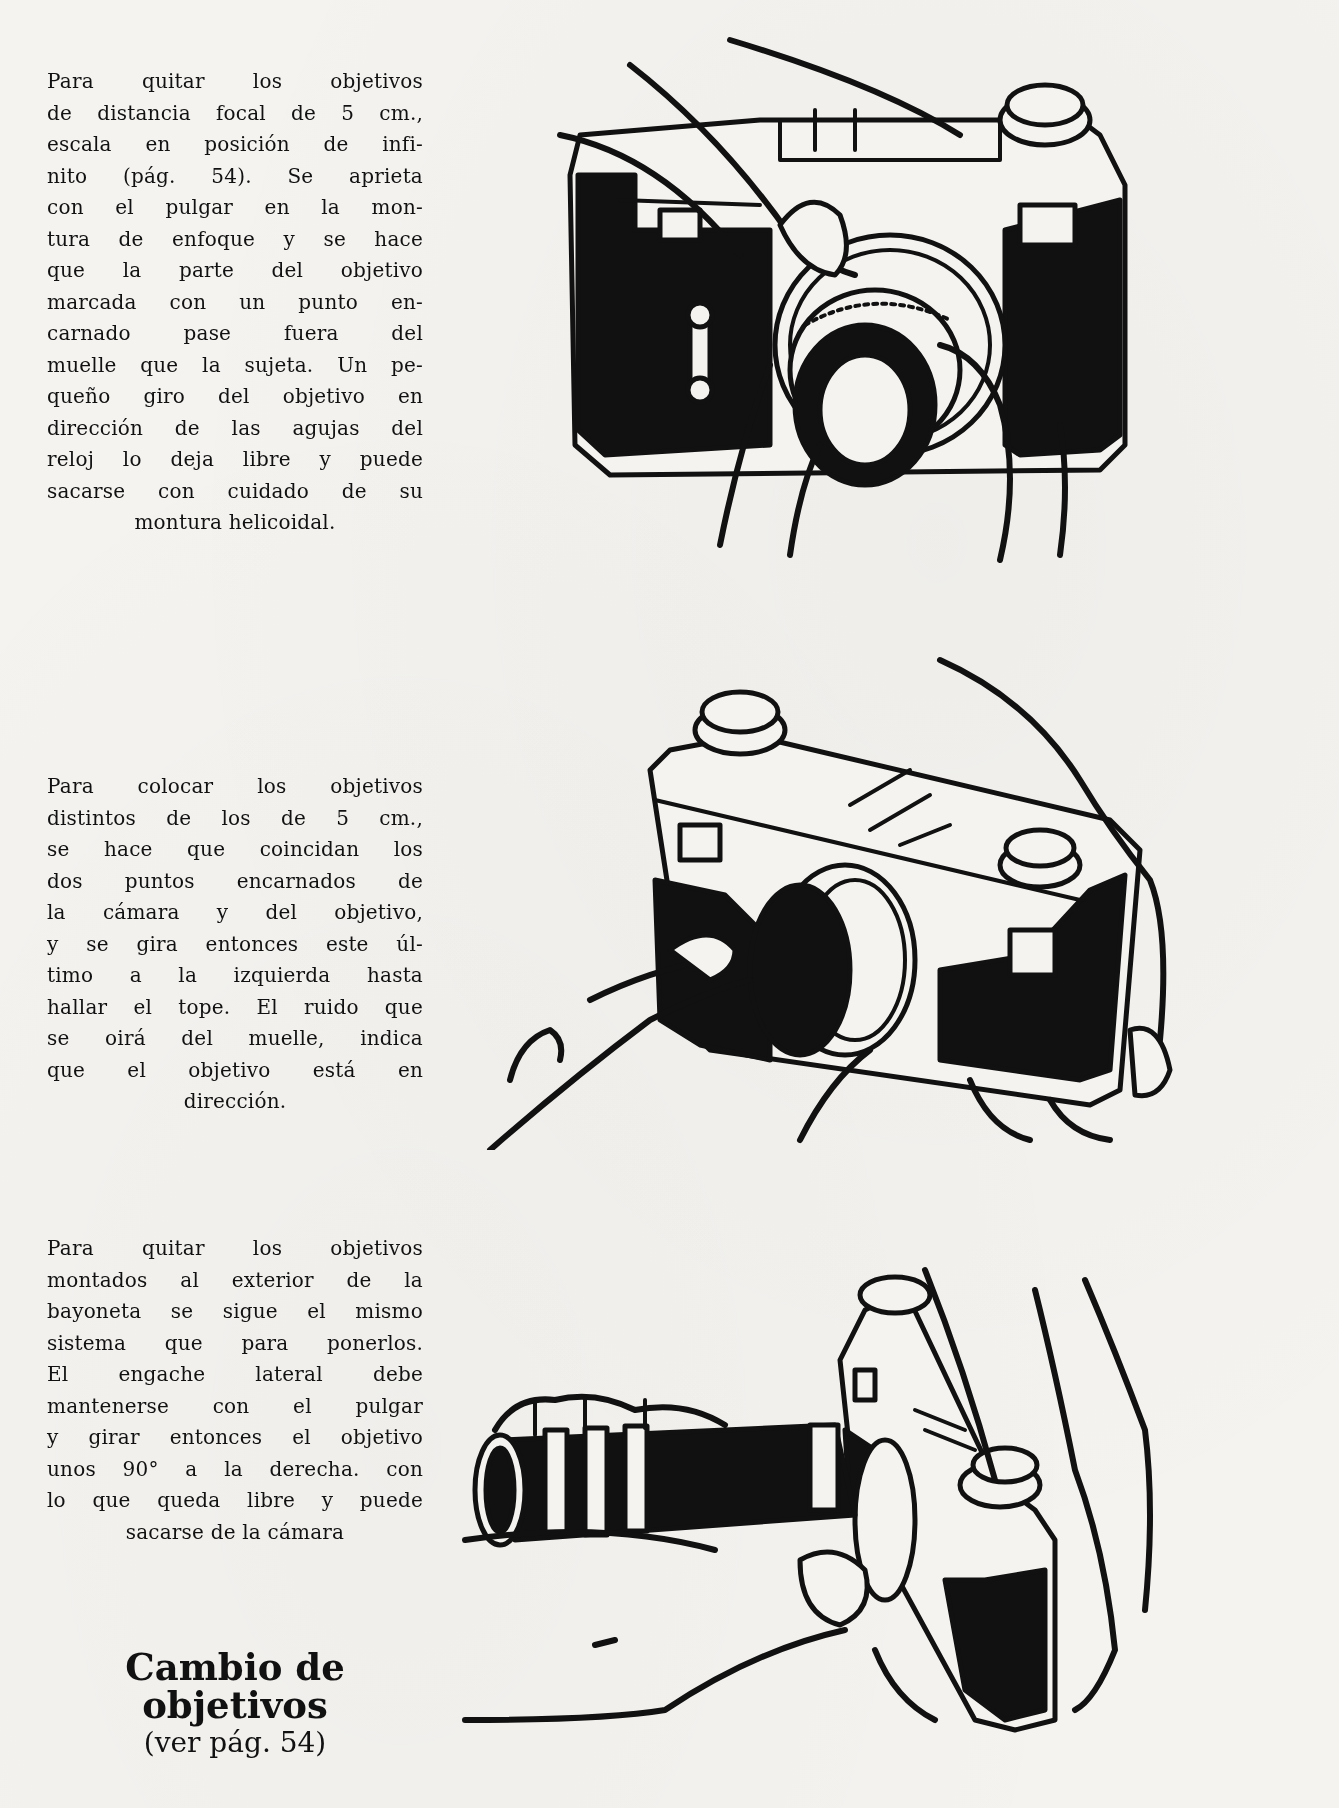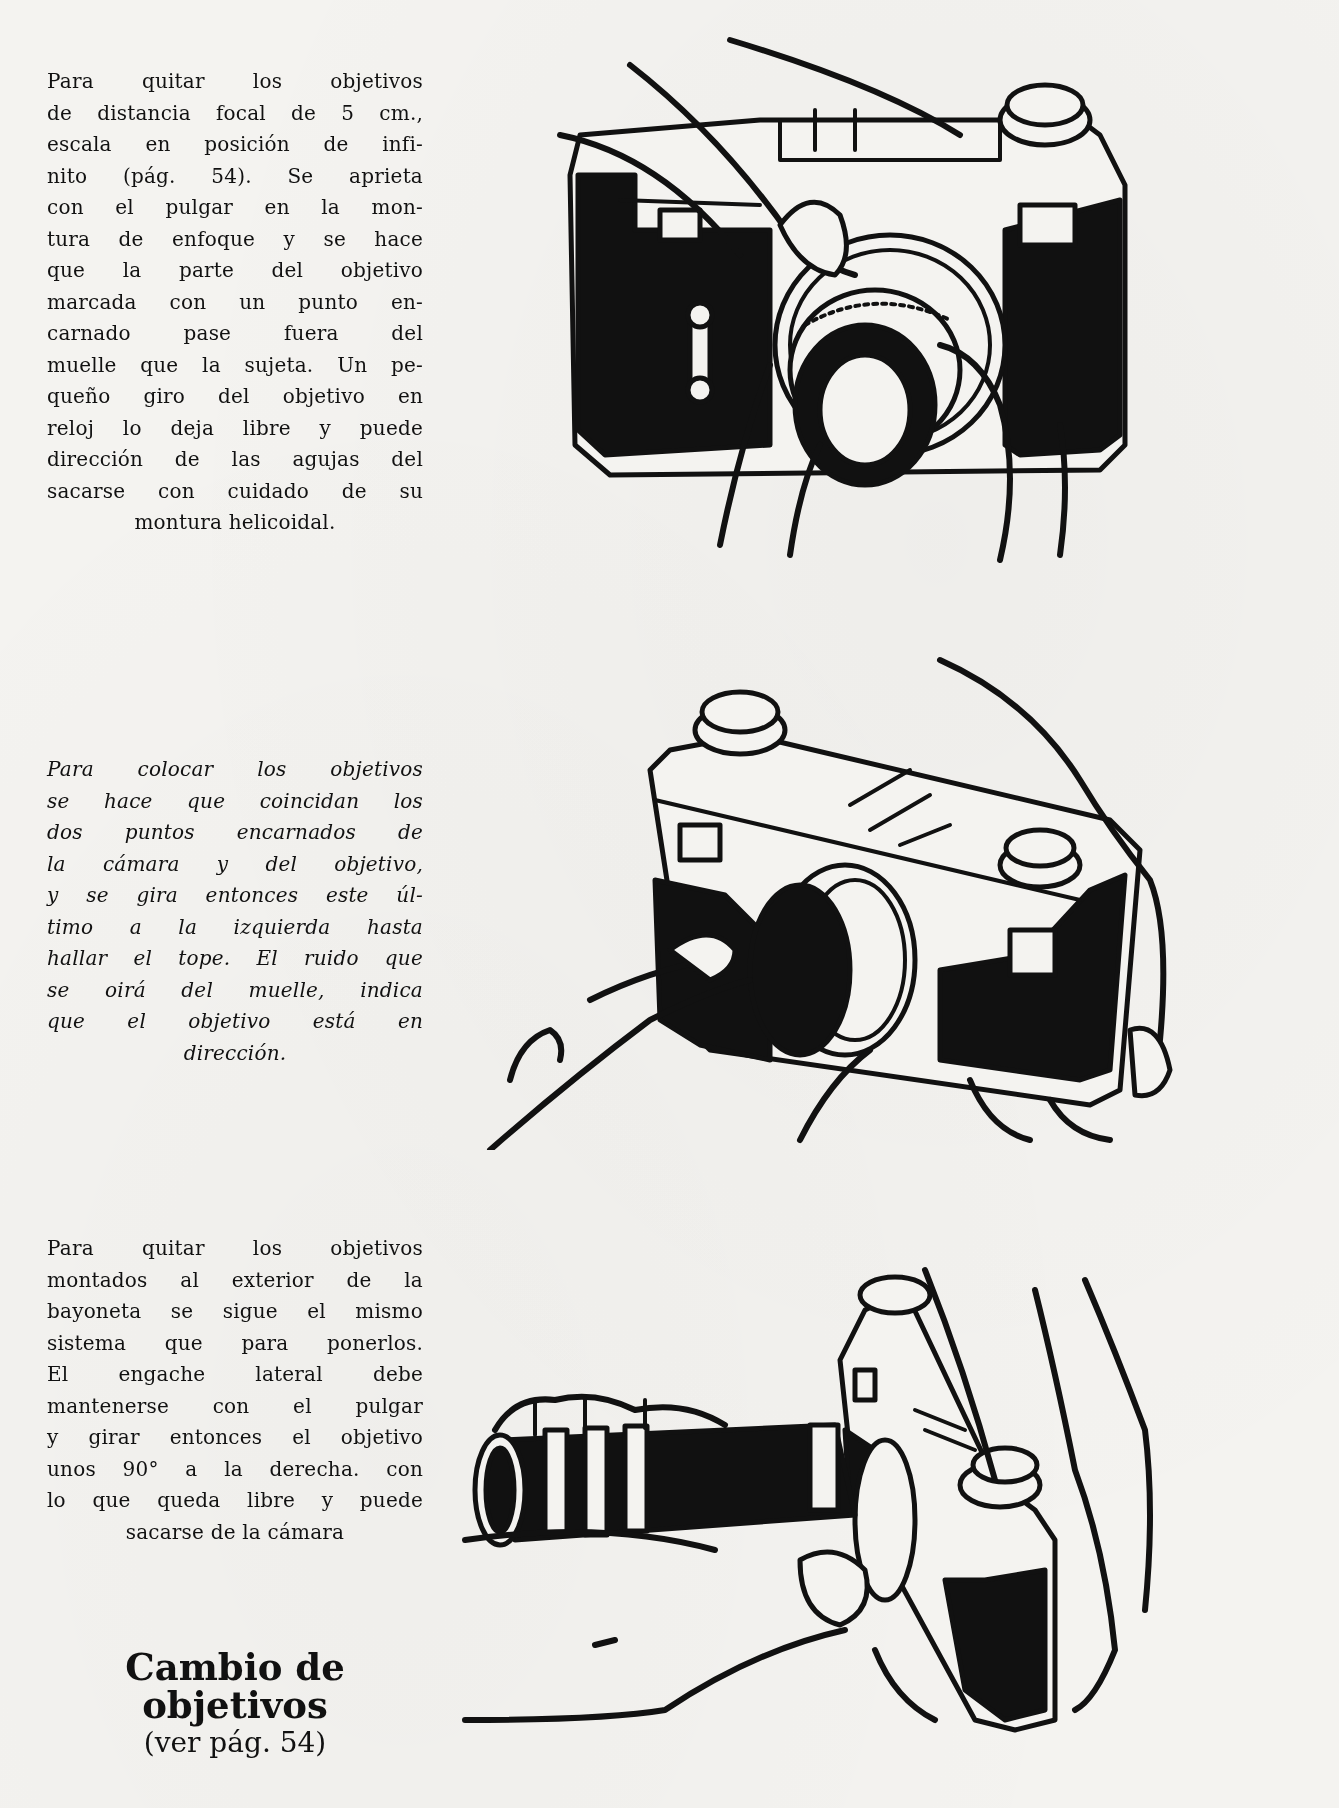--- a/index.html
+++ b/index.html
@@ -17,21 +17,21 @@
   }
   .para {
     position: absolute; left: 47px; width: 376px;
     font-size: 20px; line-height: 31.5px;
     text-align: justify; text-align-last: center;
     letter-spacing: 0.2px;
   }
   .para .line { display: block; text-align: justify; text-align-last: justify; white-space: nowrap; }
   .para .line.last { text-align-last: center; text-align: center; }
   #para1 { top: 66px; }
-  #para2 { top: 754px; font-style: italic; }
+  #para2 { top: 771px; }
   #para3 { top: 1233px; }
   .caption {
     position: absolute; left: 47px; width: 376px; top: 1648px;
     text-align: center;
   }
   .caption .title { display: block; font-weight: bold; font-size: 37px; line-height: 38px; }
   .caption .ref { display: block; font-size: 28px; line-height: 38px; }
   .illus { position: absolute; }
   #illus1 { left: 460px; top: 25px; width: 720px; height: 540px; }
   #illus2 { left: 470px; top: 640px; width: 720px; height: 510px; }
@@ -51,28 +51,29 @@
   <span class="line">de distancia focal de 5 cm.,</span>
   <span class="line">escala en posición de infi-</span>
   <span class="line">nito (pág. 54). Se aprieta</span>
   <span class="line">con el pulgar en la mon-</span>
   <span class="line">tura de enfoque y se hace</span>
   <span class="line">que la parte del objetivo</span>
   <span class="line">marcada con un punto en-</span>
   <span class="line">carnado pase fuera del</span>
   <span class="line">muelle que la sujeta. Un pe-</span>
   <span class="line">queño giro del objetivo en</span>
+  <span class="line">dirección de las agujas del</span>
   <span class="line">reloj lo deja libre y puede</span>
-  <span class="line">dirección de las agujas del</span>
   <span class="line">sacarse con cuidado de su</span>
   <span class="line last">montura helicoidal.</span>
 </div>
 
 <div class="para" id="para2">
   <span class="line">Para colocar los objetivos</span>
+  <span class="line">distintos de los de 5 cm.,</span>
   <span class="line">se hace que coincidan los</span>
   <span class="line">dos puntos encarnados de</span>
   <span class="line">la cámara y del objetivo,</span>
   <span class="line">y se gira entonces este úl-</span>
   <span class="line">timo a la izquierda hasta</span>
   <span class="line">hallar el tope. El ruido que</span>
   <span class="line">se oirá del muelle, indica</span>
   <span class="line">que el objetivo está en</span>
   <span class="line last">dirección.</span>
 </div>

